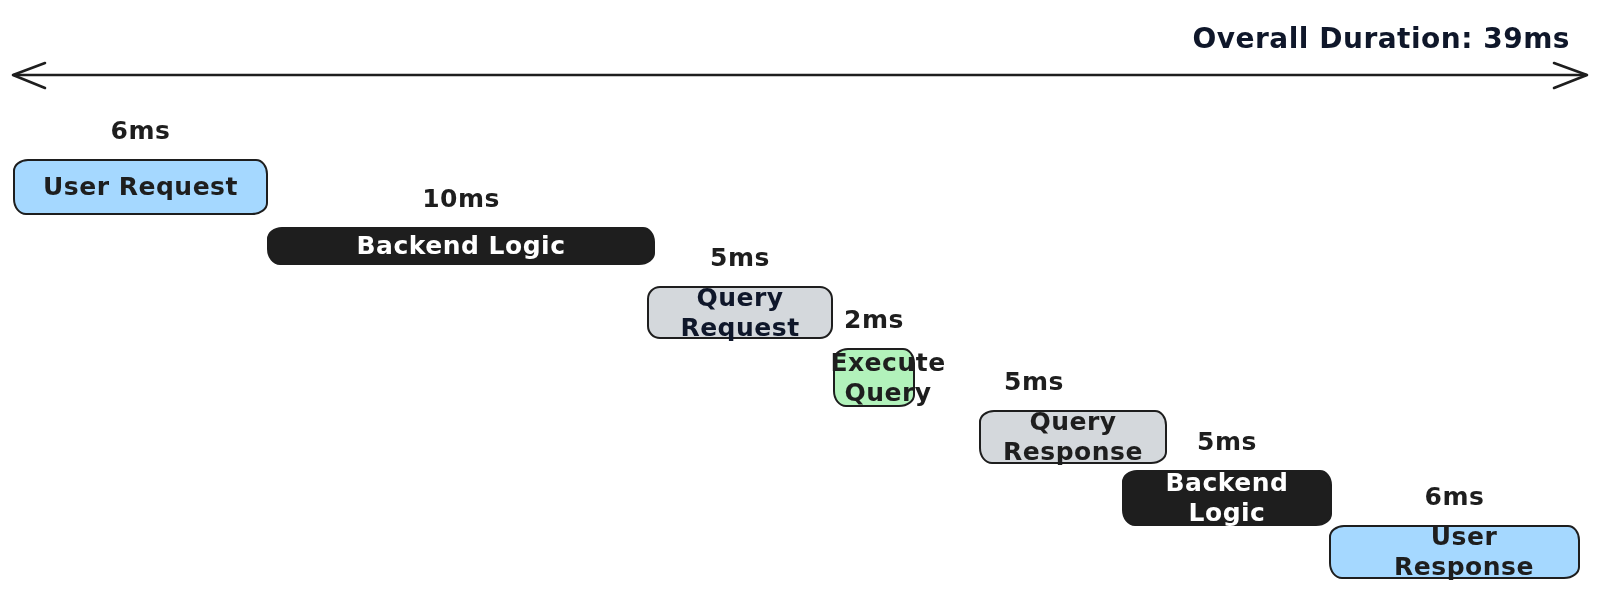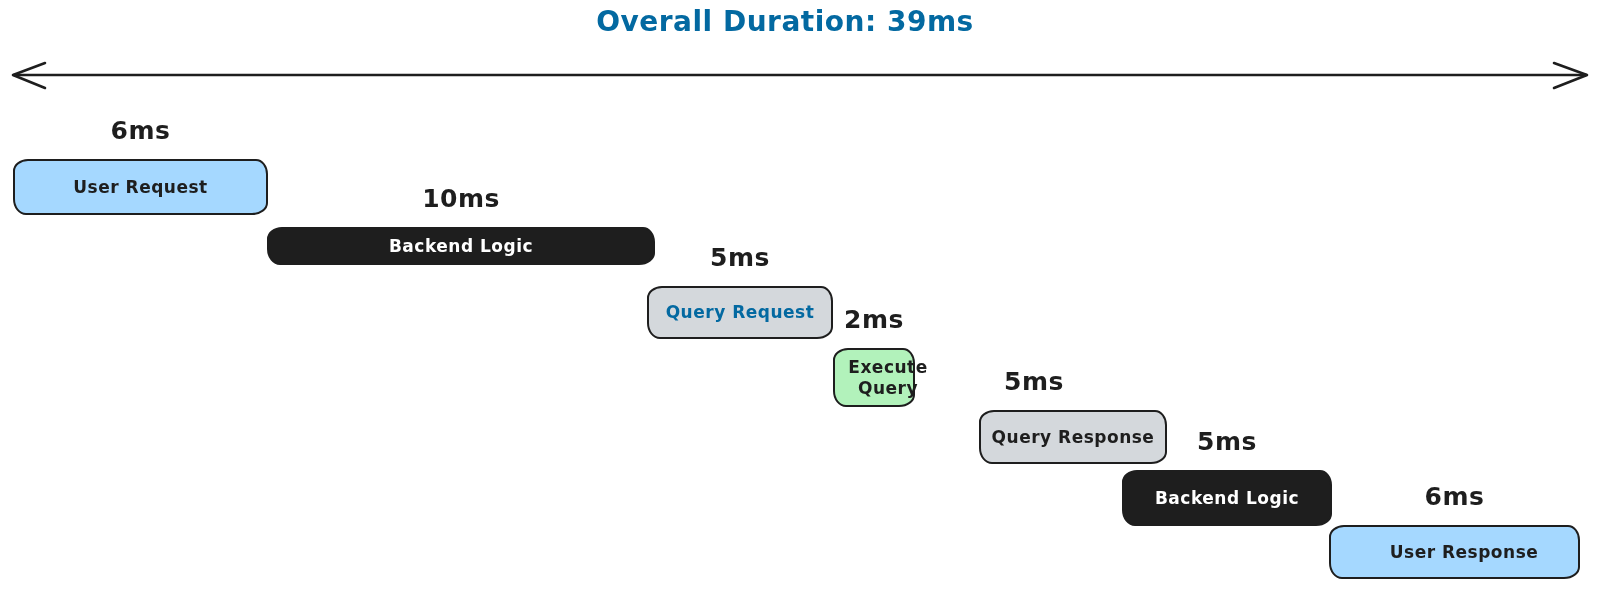--- a/index.html
+++ b/index.html
@@ -11,28 +11,28 @@
     position: relative;
     width: 1600px;
     height: 589px;
     background: #ffffff;
     overflow: hidden;
     font-family: "DejaVu Sans", "Liberation Sans", sans-serif;
     color: #1e1e1e;
   }
   .title {
     position: absolute;
-    top: 5px;
+    top: 22px;
     left: 0;
     width: 1570px;
-    text-align: center;
+    text-align: right;
     font-size: 28px;
     font-weight: bold;
     letter-spacing: 0.5px;
-    color: #0369a1;
+    color: #0f172a;
   }
   .arrow-svg {
     position: absolute;
     top: 52px;
     left: 0;
   }
   .stage {
     position: absolute;
   }
   .dur {
@@ -49,21 +49,21 @@
   .box {
     box-sizing: border-box;
     width: 100%;
     height: 100%;
     border: 2.5px solid #1e1e1e;
     border-radius: 15px 12px 16px 13px / 12px 15px 12px 16px;
     display: flex;
     align-items: center;
     justify-content: center;
     text-align: center;
-    font-size: 17px;
+    font-size: 25px;
     font-weight: bold;
     letter-spacing: 0.5px;
     line-height: 1.2;
     padding: 0 8px;
   }
 </style>
 </head>
 <body>
 
 <div class="canvas">
@@ -81,21 +81,21 @@
     <div class="box" style="background: rgb(165, 216, 255); color: rgb(30, 30, 30); border-color: rgb(30, 30, 30);">User Request</div>
   </div>
 
   <div class="stage" style="left:267px; top:227px; width:388px; height:38px;">
     <div class="dur" style="color: rgb(30, 30, 30);">10ms</div>
     <div class="box" style="background: rgb(30, 30, 30); color: rgb(255, 255, 255); border-color: rgb(30, 30, 30);">Backend Logic</div>
   </div>
 
   <div class="stage" style="left:647px; top:286px; width:186px; height:53px;">
     <div class="dur" style="color: rgb(30, 30, 30);">5ms</div>
-    <div class="box" style="background: rgb(212, 216, 220); color: #0369a1; border-color: rgb(30, 30, 30);">Query Request</div>
+    <div class="box" style="background: rgb(212, 216, 220); color: #0f172a; border-color: rgb(30, 30, 30); border-radius: 13px;">Query Request</div>
   </div>
 
   <div class="stage" style="left:833px; top:348px; width:82px; height:59px;">
     <div class="dur" style="color: rgb(30, 30, 30);">2ms</div>
     <div class="box" style="background: rgb(178, 242, 187); color: rgb(30, 30, 30); border-color: rgb(30, 30, 30); padding-left: 36px;">Execute Query</div>
   </div>
 
   <div class="stage" style="left:940px; top:410px; width:188px; height:54px;">
     <div class="dur" style="color: rgb(30, 30, 30);">5ms</div>
     <div class="box" style="background: rgb(212, 216, 220); color: rgb(30, 30, 30); border-color: rgb(30, 30, 30); margin-left: 39px;">Query Response</div>

